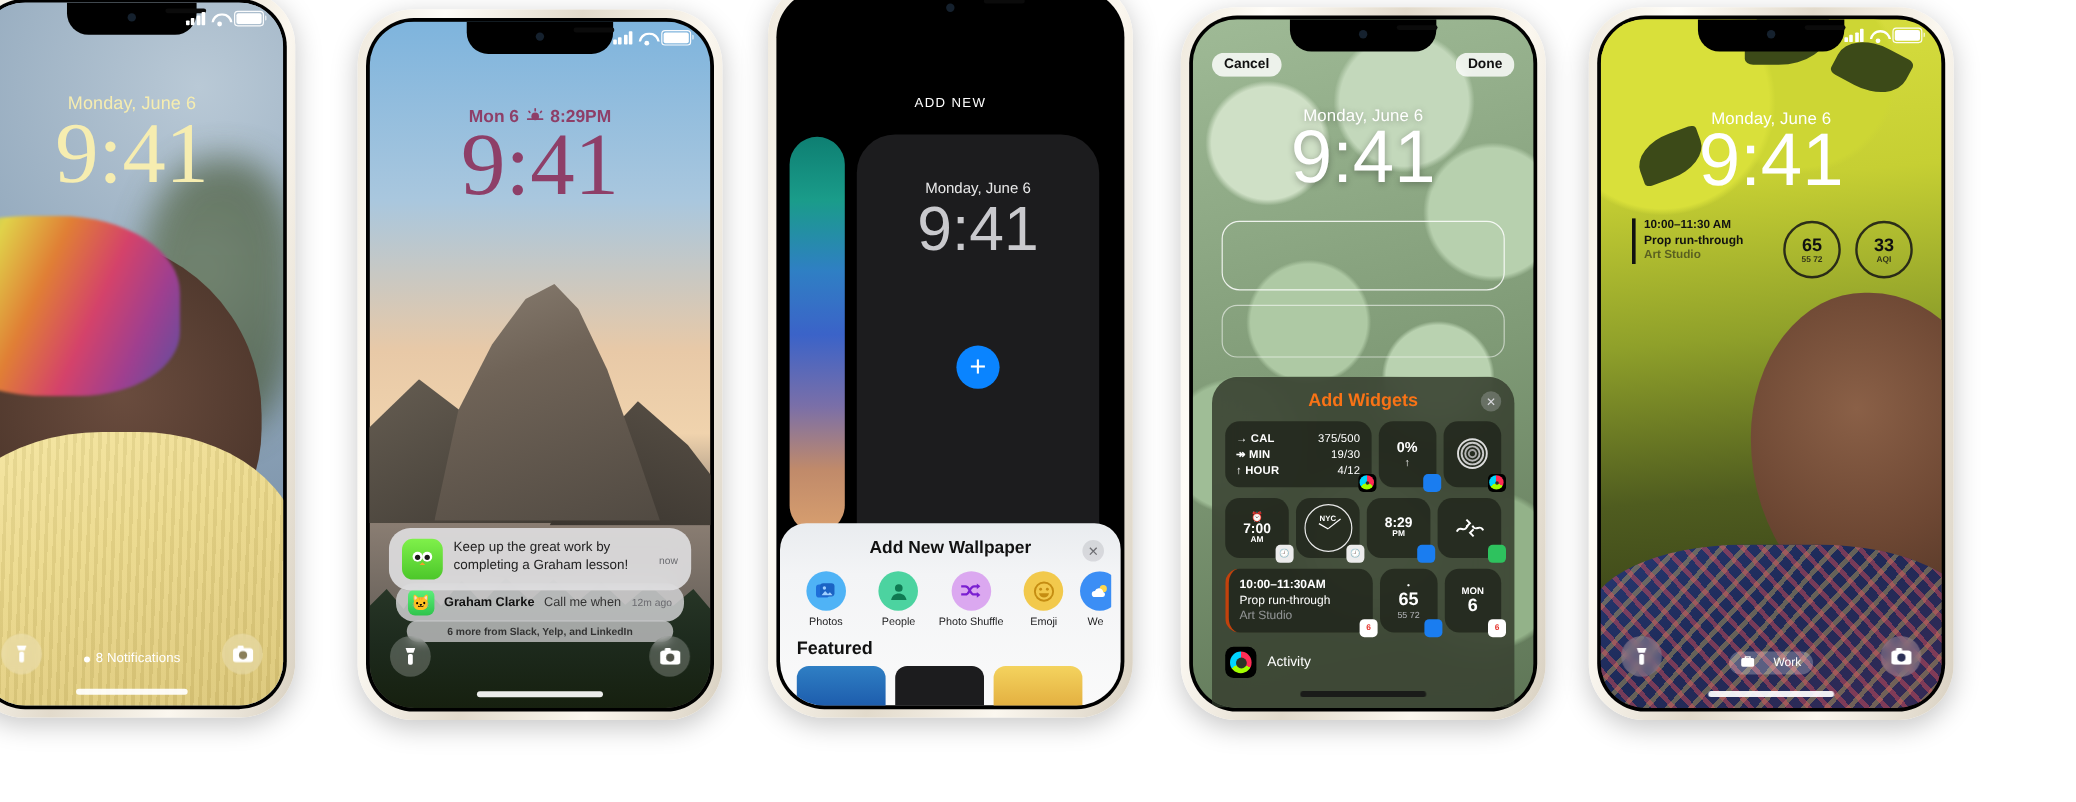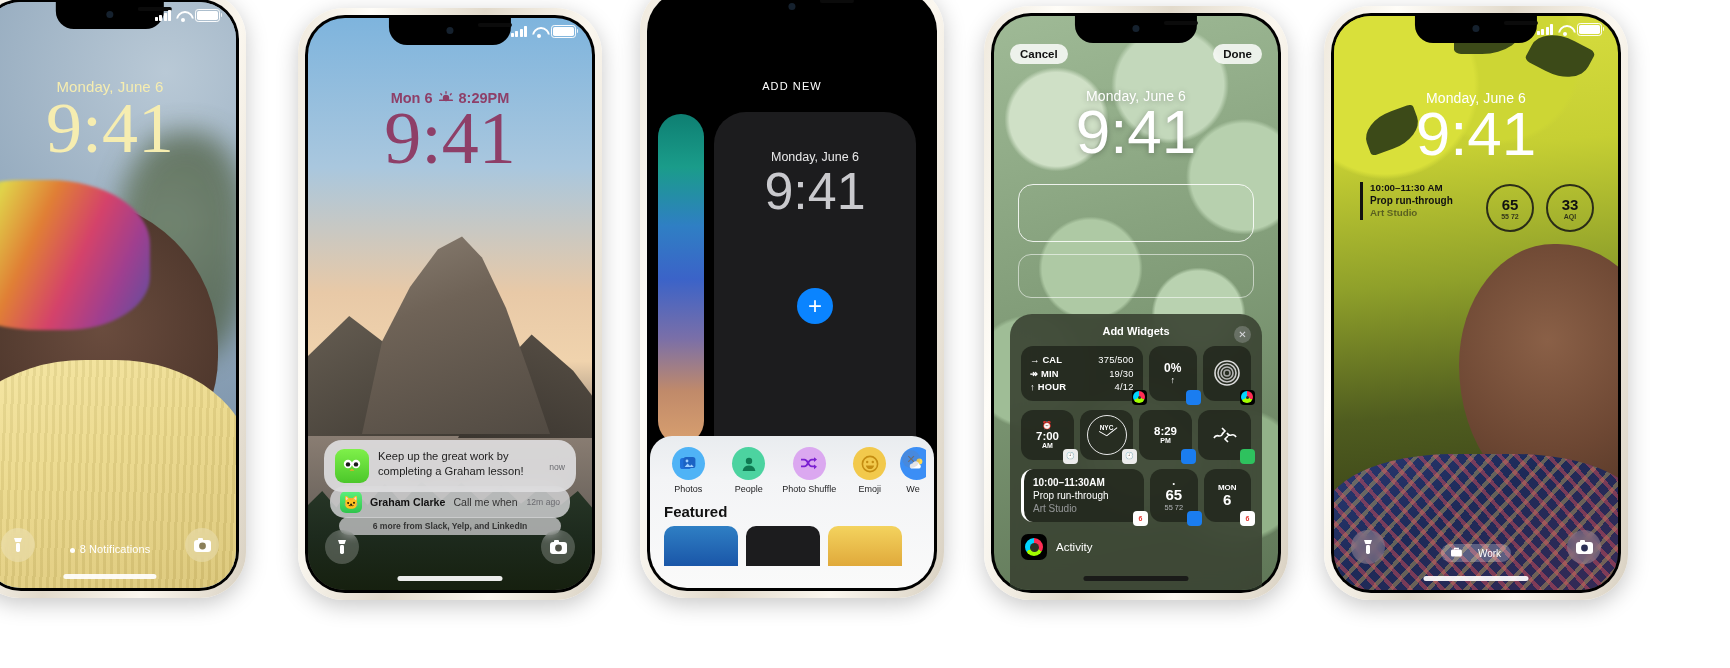--- a/index.html
+++ b/index.html
@@ -92,21 +92,21 @@
     radial-gradient(circle at 34% 44%,#aec9a4 0 13%,transparent 14%),
     radial-gradient(circle at 72% 52%,#b9d2b0 0 12%,transparent 13%),
     radial-gradient(circle at 12% 62%,#9fbd96 0 12%,transparent 13%),
     radial-gradient(circle at 52% 76%,#a8c79e 0 13%,transparent 14%),
     radial-gradient(circle at 86% 80%,#93b289 0 12%,transparent 13%),
     linear-gradient(165deg,#9fba96 0%,#7f9a76 52%,#5f7657 100%);}
   .pill-btn{position:absolute;top:28px;padding:4px 10px;border-radius:13px;background:rgba(255,255,255,.82);backdrop-filter:blur(6px);font-size:11.5px;font-weight:600;color:#111;z-index:36;}
   .widget-slot{position:absolute;left:24px;right:24px;top:168px;height:56px;border-radius:15px;border:1.6px solid rgba(255,255,255,.85);z-index:30;}
   .widget-slot2{position:absolute;left:24px;right:24px;top:238px;height:42px;border-radius:13px;border:1.6px solid rgba(255,255,255,.55);z-index:30;}
   .addw{position:absolute;left:16px;right:16px;bottom:0;top:298px;background:rgba(58,66,50,.9);backdrop-filter:blur(14px);border-radius:22px 22px 0 0;z-index:37;padding:0 11px;}
-  .addw-title{text-align:center;color:#ffffff;font-size:11px;font-weight:700;padding-top:11px;}
+  .addw-title{text-align:center;color:#f97316;font-size:15px;font-weight:700;padding-top:11px;}
   .addw-close{position:absolute;right:11px;top:12px;width:17px;height:17px;border-radius:50%;background:rgba(235,235,245,.22);color:#d8d8dd;font-size:10px;display:flex;align-items:center;justify-content:center;}
   .wgrid{display:flex;gap:6px;margin-top:9px;}
   .wcell{background:rgba(28,32,24,.72);border-radius:12px;position:relative;}
   .wbadge{position:absolute;right:-4px;bottom:-4px;width:15px;height:15px;border-radius:4px;display:flex;align-items:center;justify-content:center;font-size:7px;background:#fff;}
   .actv-row{display:flex;justify-content:space-between;color:#fff;font-size:9.4px;font-weight:700;letter-spacing:.2px;line-height:1.45;}
   .ring{width:16px;height:16px;border-radius:50%;background:conic-gradient(#ff2d55 0 33%,#a3ff00 33% 66%,#00d4ff 66% 100%);position:relative;}
   .ring:after{content:"";position:absolute;inset:4.5px;border-radius:50%;background:#2d3327;}
   .focus-pill{position:absolute;bottom:28px;left:50%;transform:translateX(-50%);display:flex;gap:16px;align-items:center;background:rgba(255,255,255,.25);padding:3px 10px;border-radius:12px;font-size:10px;color:#fff;z-index:30;}
 
   
@@ -277,20 +277,21 @@
         <div class="card3">
           <div style="text-align:center;padding-top:38px;color:#e9e9ea;">
             <div style="font-size:12.5px;">Monday, June 6</div>
             <div style="font-size:52px;font-weight:300;line-height:1;margin-top:1px;color:#c9c9cd;">9:41</div>
           </div>
           <div class="plusbtn" style="top:176px;">
               <span>+</span>
             </div>
         </div>
         <div class="sheet">
+          <div class="sheet-title">Add New Wallpaper</div>
           <div class="sheet-close">
               <span>✕</span>
             </div>
           <div class="cats">
             <div class="cat">
               <div class="cicon" style="background:#4fb3f6;">
                 <svg width="17" height="15" viewBox="0 0 17 15">
                     <rect x="0" y="2" width="11" height="11" rx="2.6" fill="#1e6fd9"></rect>
                     <rect x="4" y="0" width="13" height="12" rx="2.8" fill="#fff" opacity=".0"></rect>
                     <rect x="3.4" y="1" width="12" height="11" rx="2.6" fill="#1b63c4"></rect>
@@ -436,21 +437,21 @@
                 <path d="M3 13c3-6 6 2 9-5" stroke="#fff" stroke-width="1.7" fill="none"></path>
                 <path d="M16 8c3 6 6-2 9 4" stroke="#fff" stroke-width="1.7" fill="none"></path>
                 <path d="M11 3l3 3-3 3" stroke="#fff" stroke-width="1.6" fill="none"></path>
                 <path d="M17 17l-3-3 3-3" stroke="#fff" stroke-width="1.6" fill="none"></path>
               </svg>
               <div class="wbadge" style="background:#2ec25e;"></div>
             </div>
           </div>
 
           <div class="wgrid">
-            <div class="wcell" style="flex:2.15;padding:7px 9px;border-left:3px solid #ffffff;">
+            <div class="wcell" style="flex:2.15;padding:7px 9px;border-left:3px solid #c2410c;">
               <div style="color:#fff;font-size:10px;font-weight:700;line-height:1.32;">10:00–11:30AM</div>
               <div style="color:#fff;font-size:10px;line-height:1.32;">Prop run-through</div>
               <div style="color:rgba(235,235,245,.55);font-size:10px;line-height:1.32;">Art Studio</div>
               <div class="wbadge" style="background:#fff;color:#e5362f;font-weight:700;">6</div>
             </div>
             <div class="wcell" style="flex:1;display:flex;flex-direction:column;align-items:center;justify-content:center;">
               <div style="color:#fff;font-size:7px;line-height:1;">•</div>
               <div style="color:#fff;font-size:15px;font-weight:600;line-height:1.05;">65</div>
               <div style="color:rgba(235,235,245,.7);font-size:7.4px;"><span>55</span> <span>72</span></div>
               <div class="wbadge" style="background:#1a7df0;"></div>

